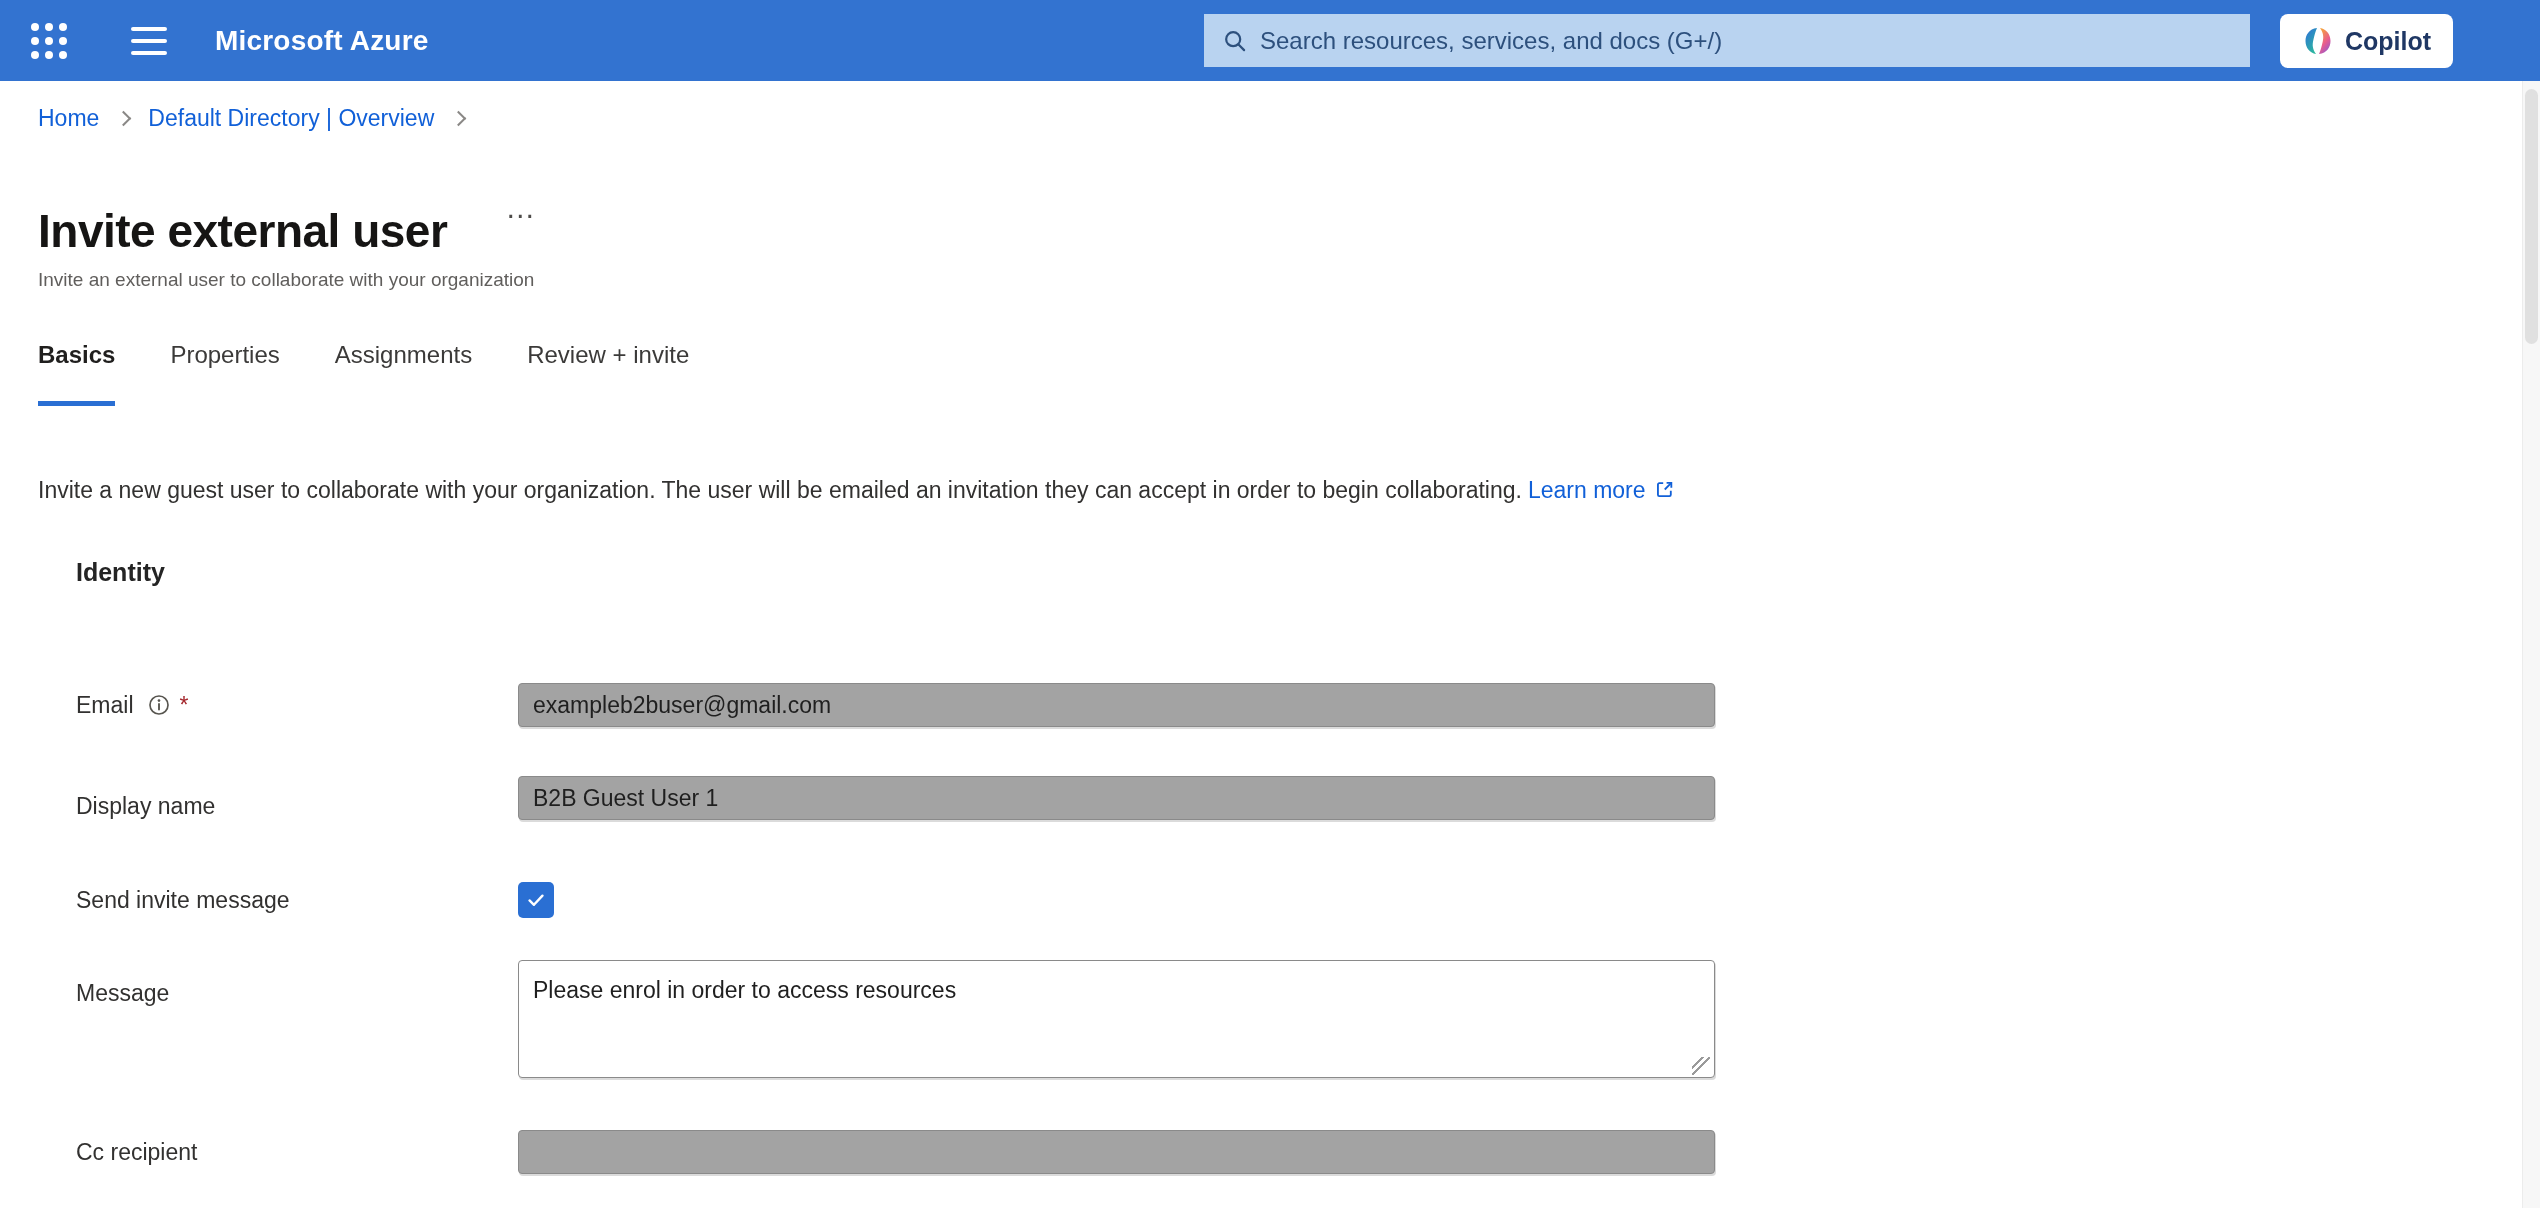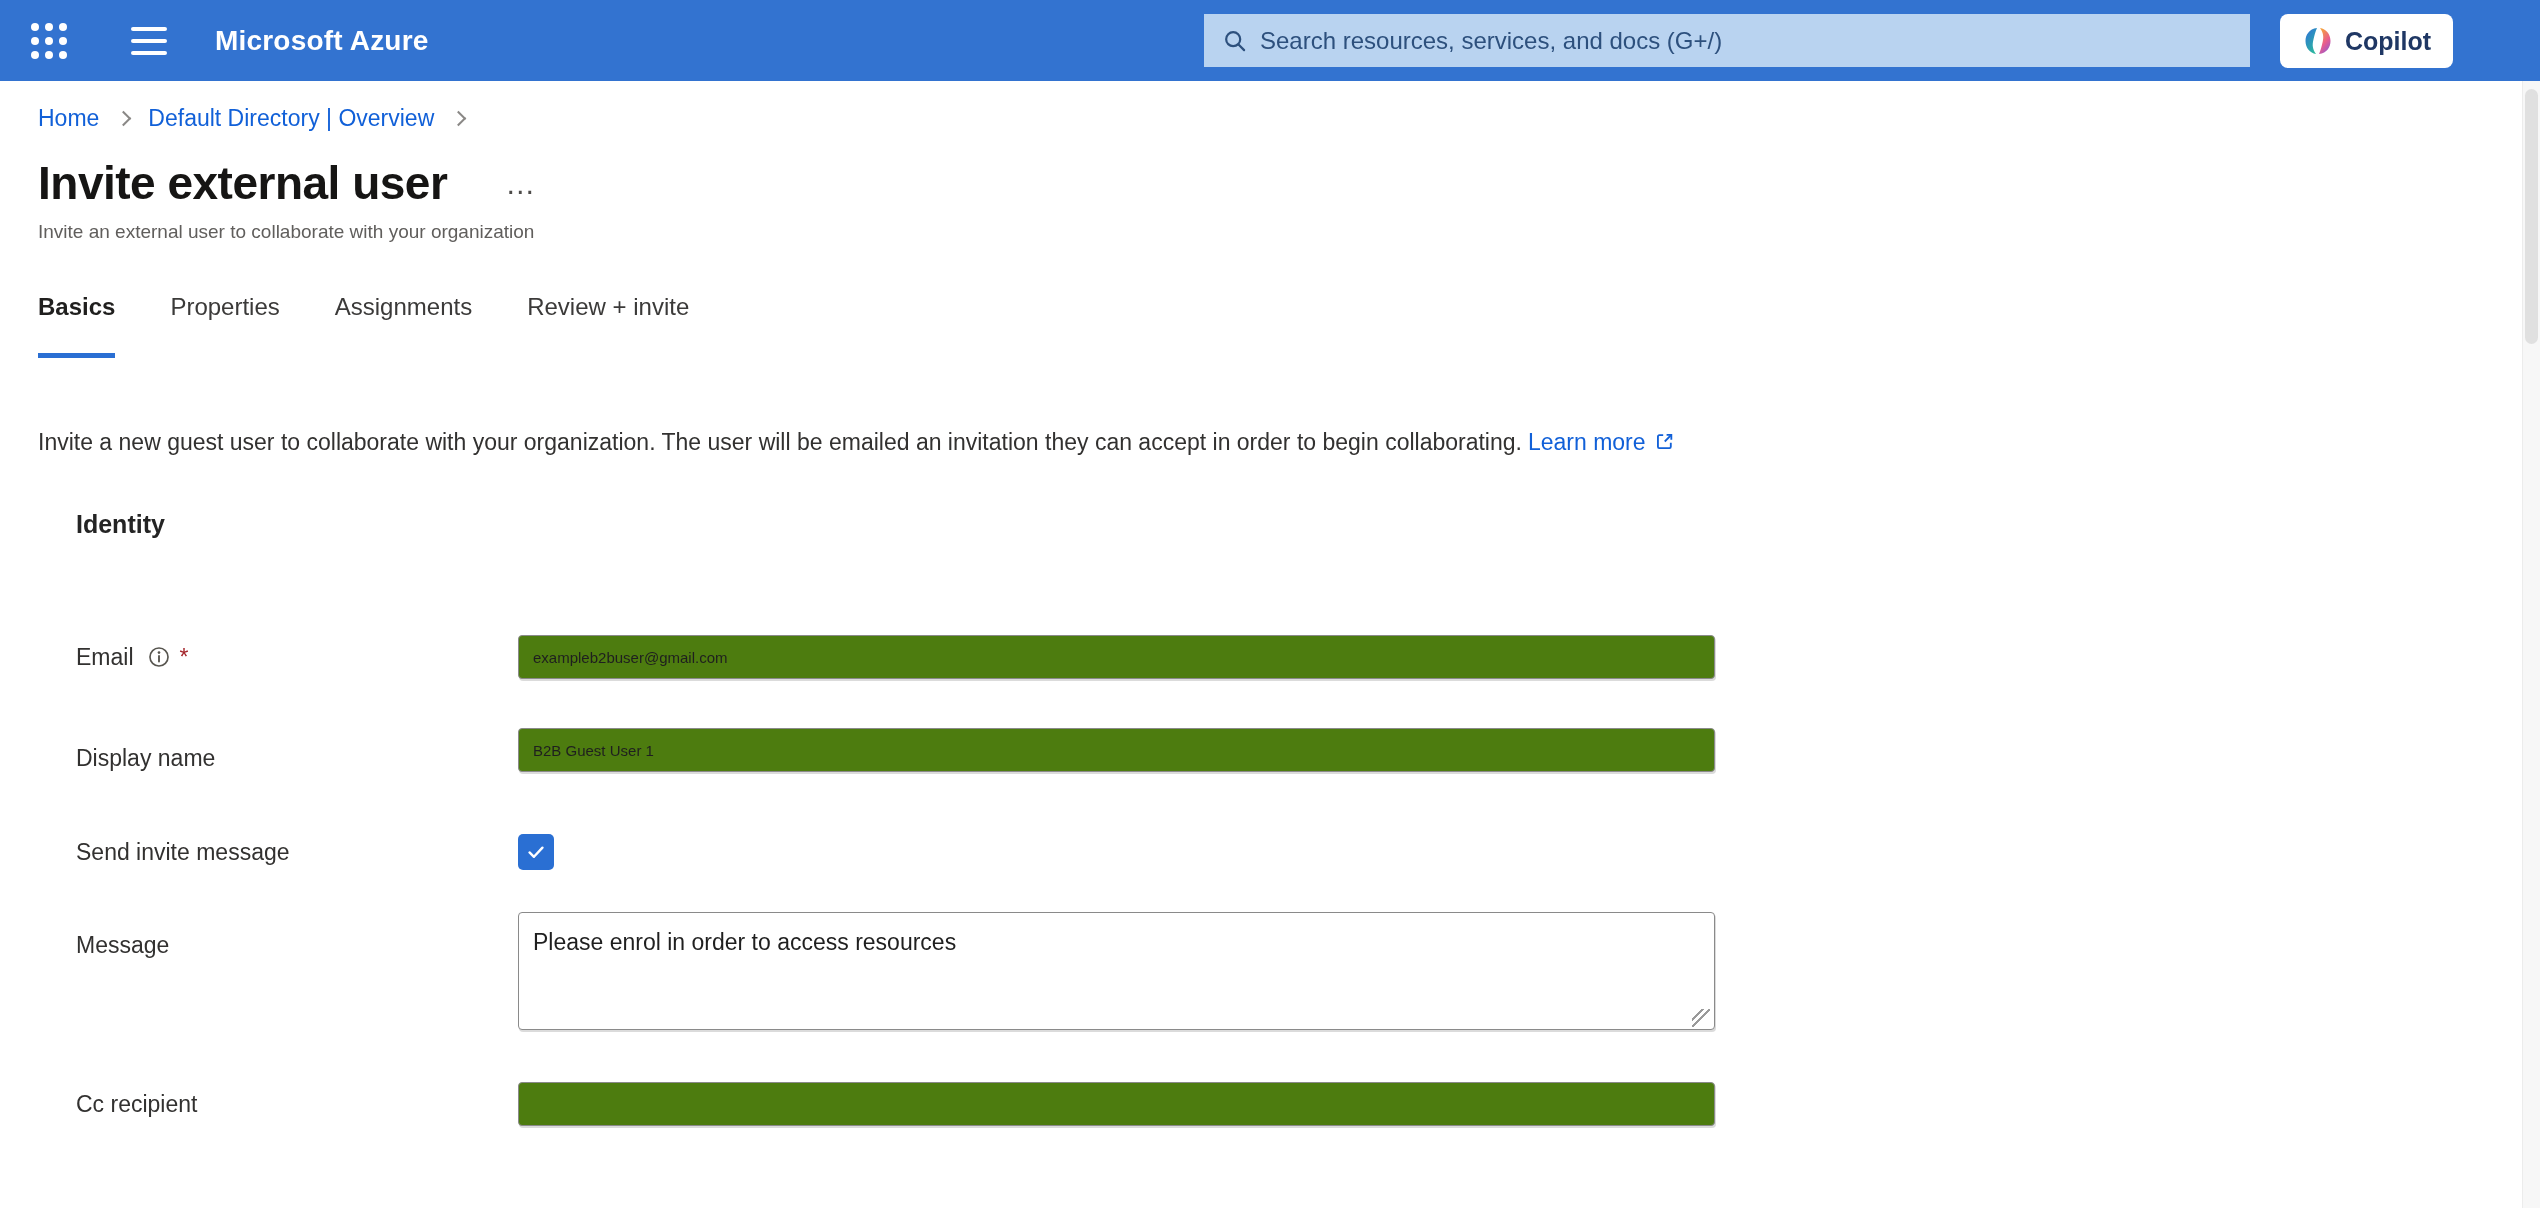--- a/index.html
+++ b/index.html
@@ -38,21 +38,21 @@
 
   
   .content { padding-left:38px; }
 
   .breadcrumb { margin-top:24px; display:flex; align-items:center; font-size:23px; }
   .breadcrumb a { color:var(--link,#1160d8); text-decoration:none; cursor:pointer; }
   .chev { width:11px; height:11px; border-top:2px solid #8a8886; border-right:2px solid #8a8886;
           transform:rotate(45deg); margin:0 19px; display:inline-block; }
 
   .titlerow { margin-top:24px; display:flex; align-items:center; }
-  h1 { font-size:46px; font-weight:bold; color:#161514; letter-spacing:-.5px; }
+  h1 { font-size:46px; font-weight:bold; color:#161514; letter-spacing:-.5px;margin-top:48px; }
   .more { margin-left:58px; font-size:30px; color:#4d4b49; letter-spacing:2px; cursor:pointer; line-height:10px; padding-top:2px;}
 
   .subtitle { margin-top:11px; font-size:19px; color:var(--textsub,#605e5c); }
 
   .tabs { margin-top:50px; display:flex; gap:55px; }
   .tab { font-size:24px; color:#3b3a39; padding-bottom:32px; border-bottom:5px solid transparent; cursor:pointer; }
   .tab.active { font-weight:bold; color:#201f1e; border-bottom-color:var(--accent,#2a6fd3); }
 
   .intro { margin-top:71px; font-size:23px; color:#323130; }
   .intro a { color:var(--link,#1160d8); text-decoration:none; margin-left:6px; cursor:pointer; }
@@ -61,22 +61,22 @@
   h2 { margin-left:38px; font-size:25px; font-weight:bold; color:#242424; }
   .h-identity { margin-top:54px; }
   .h-invite { margin-top:46px; }
 
   .frow { display:flex; align-items:center; margin-left:38px; }
   .flabel { width:442px; font-size:23px; color:#323130; display:flex; align-items:center; flex:0 0 auto; }
   .flabel .infoicon { margin-left:14px; cursor:pointer; display:inline-flex; }
   .req { color:var(--required,#a4262c); margin-left:10px; font-size:23px; }
 
   .tinput { width:1197px; height:44px; border:1px solid #8a8a8a; border-radius:4px;
-            box-shadow:1px 2px 0 rgba(0,0,0,.14); font-size:15px; color:#1f1f1f; padding:0 14px;
-            outline:none; font-family:"Liberation Sans","DejaVu Sans",sans-serif; background:#4d7c0f; }
+            box-shadow:1px 2px 0 rgba(0,0,0,.14); font-size:23px; color:#1f1f1f; padding:0 14px;
+            outline:none; font-family:"Liberation Sans","DejaVu Sans",sans-serif; background:#a3a3a3; }
   .r-email { margin-top:96px; }
   .r-dname { margin-top:49px;align-items:flex-end; }
   .r-check { margin-top:62px; }
   .r-msg   { margin-top:42px; align-items:flex-start; }
   .r-msg .flabel { padding-top:20px; }
   .r-cc    { margin-top:48px; }
 
   .checkbox { width:36px; height:36px; border-radius:5px; background:var(--accent,#2a6fd3);
               display:flex; align-items:center; justify-content:center; cursor:pointer; }
 

